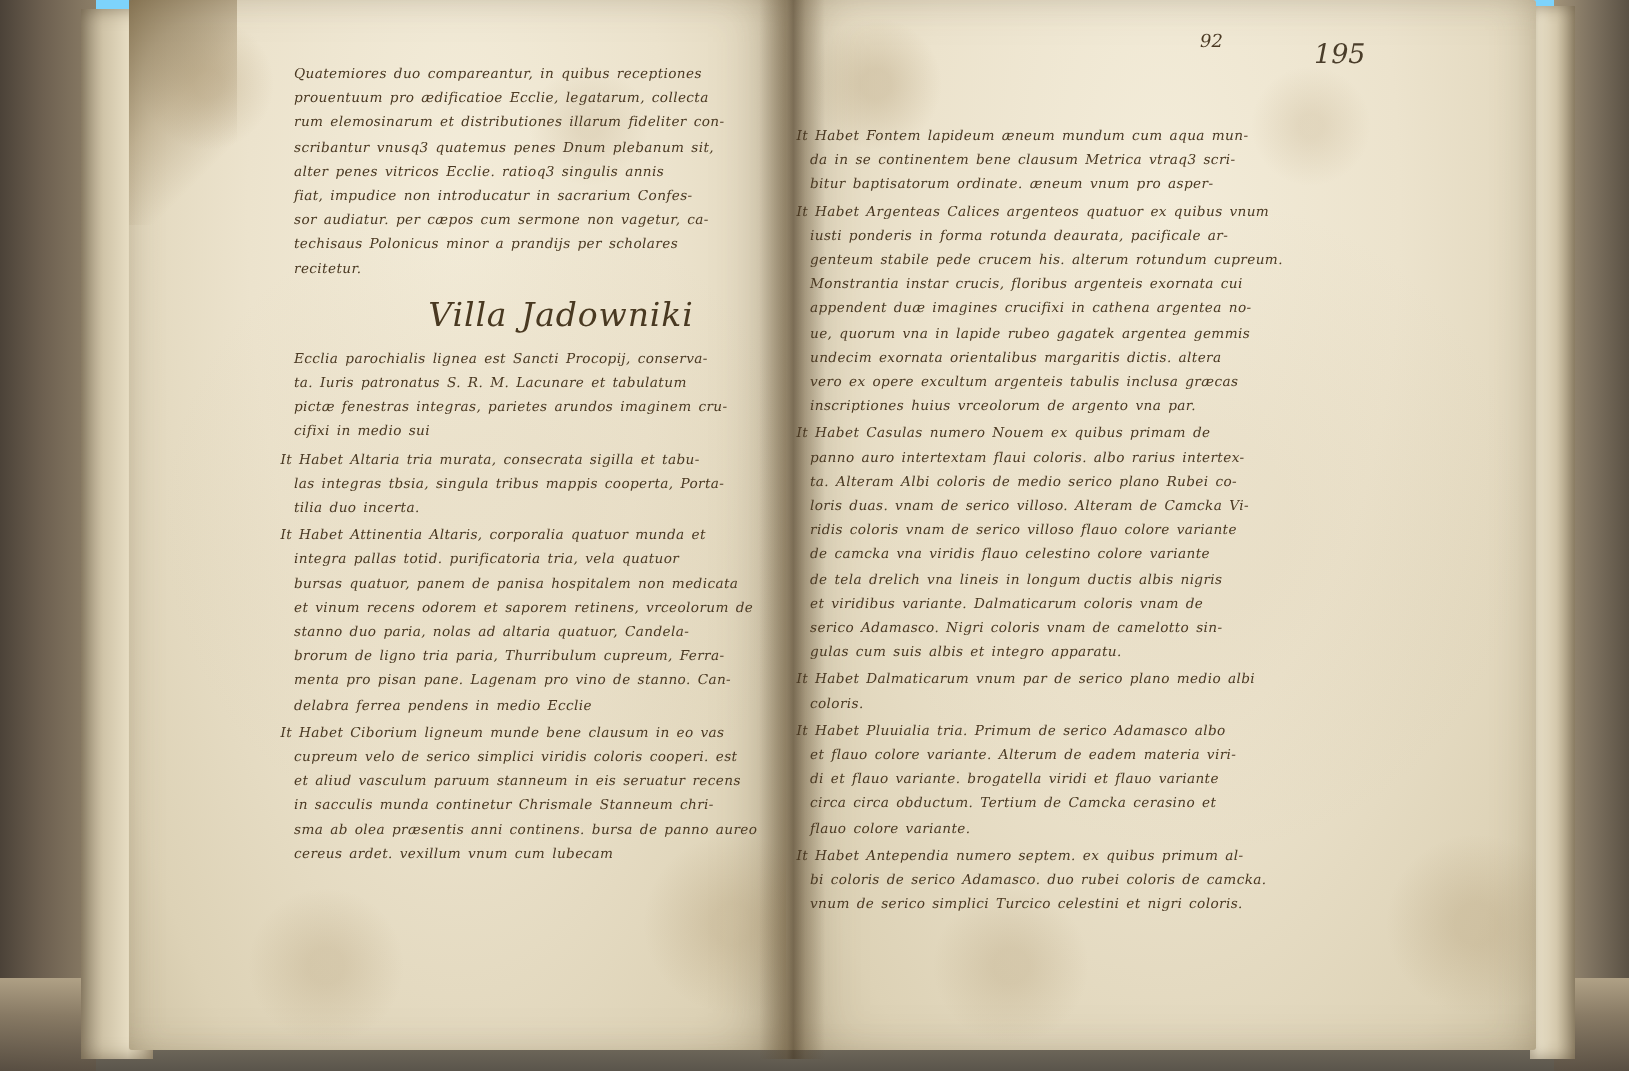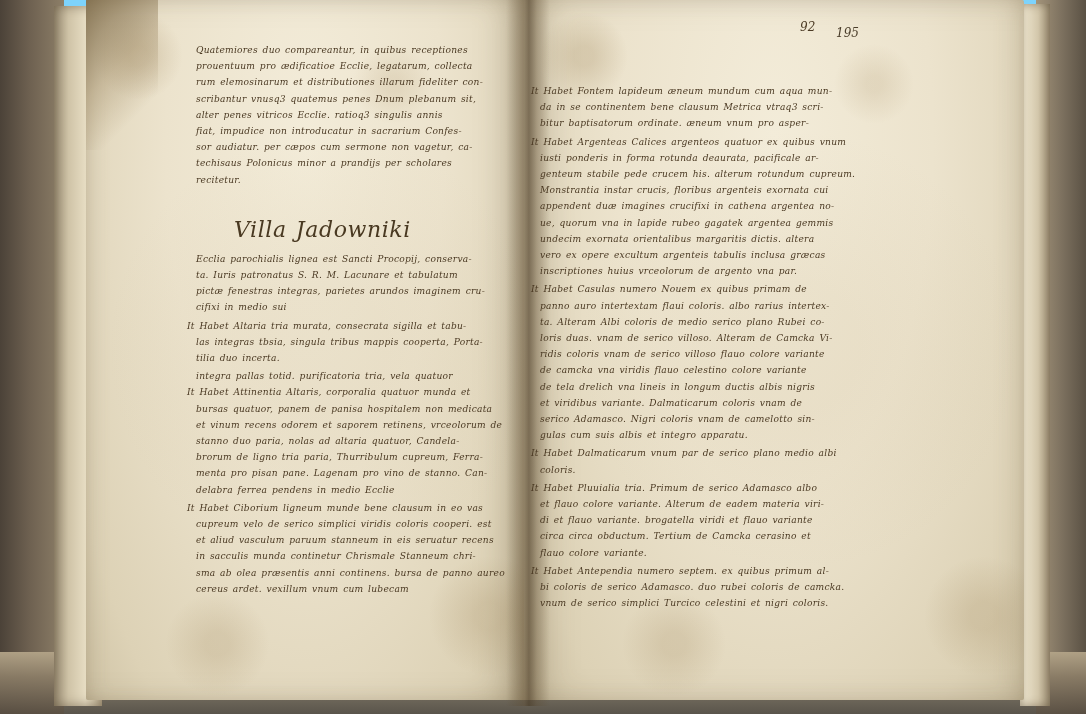--- a/index.html
+++ b/index.html
@@ -106,32 +106,33 @@
 
   .ln { display: block; white-space: nowrap; overflow: visible; }
   .para-mark { margin-left: -9px; }
 
   .heading {
     font-family: "DejaVu Serif", serif;
     font-style: italic;
     font-size: 22px;
     line-height: 30px;
     color: #4a3a23;
-    margin: 27px 0 6px 38px;
+    margin: 8px 0 6px 38px;
     letter-spacing: .6px;
+    text-align: center;
   }
 
   .folio {
     position: absolute;
     font-family: "DejaVu Serif", serif;
     font-style: italic;
     color: #4b3a24;
   }
   .folio-92  { left: 800px; top: 20px; font-size: 12px; }
-  .folio-195 { left: 836px; top: 26px; font-size: 12px; color: #4a3d2a; }
+  .folio-195 { left: 876px; top: 26px; font-size: 18px; color: #4a3d2a; }
 
   
   .inkwrap { filter: blur(.12px) contrast(1.02); }
 </style>
 </head>
 <body>
 
 <div id="book">
 
   <div class="bg-left"></div>
@@ -171,22 +172,22 @@
         <span class="ln">ta. Iuris patronatus S. R. M. Lacunare et tabulatum</span>
         <span class="ln">pictæ fenestras integras, parietes arundos imaginem cru-</span>
         <span class="ln">cifixi in medio sui</span>
       </div>
       <div style="margin-bottom: 2px;">
         <span class="ln para-mark">It Habet Altaria tria murata, consecrata sigilla et tabu-</span>
         <span class="ln">las integras tbsia, singula tribus mappis cooperta, Porta-</span>
         <span class="ln">tilia duo incerta.</span>
       </div>
       <div style="margin-bottom: 2px;">
+        <span class="ln para-mark">It Habet Attinentia Altaris, corporalia quatuor munda et</span>
         <span class="ln">integra pallas totid. purificatoria tria, vela quatuor</span>
-        <span class="ln para-mark">It Habet Attinentia Altaris, corporalia quatuor munda et</span>
         <span class="ln">bursas quatuor, panem de panisa hospitalem non medicata</span>
         <span class="ln">et vinum recens odorem et saporem retinens, vrceolorum de</span>
         <span class="ln">stanno duo paria, nolas ad altaria quatuor, Candela-</span>
         <span class="ln">brorum de ligno tria paria, Thurribulum cupreum, Ferra-</span>
         <span class="ln">menta pro pisan pane. Lagenam pro vino de stanno. Can-</span>
         <span class="ln">delabra ferrea pendens in medio Ecclie</span>
       </div>
       <div style="margin-bottom: 2px;">
         <span class="ln para-mark">It Habet Ciborium ligneum munde bene clausum in eo vas</span>
         <span class="ln">cupreum velo de serico simplici viridis coloris cooperi. est</span>

